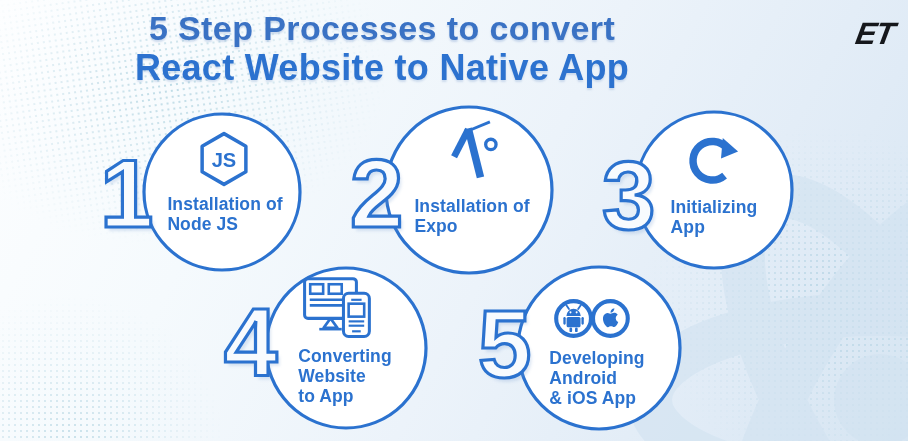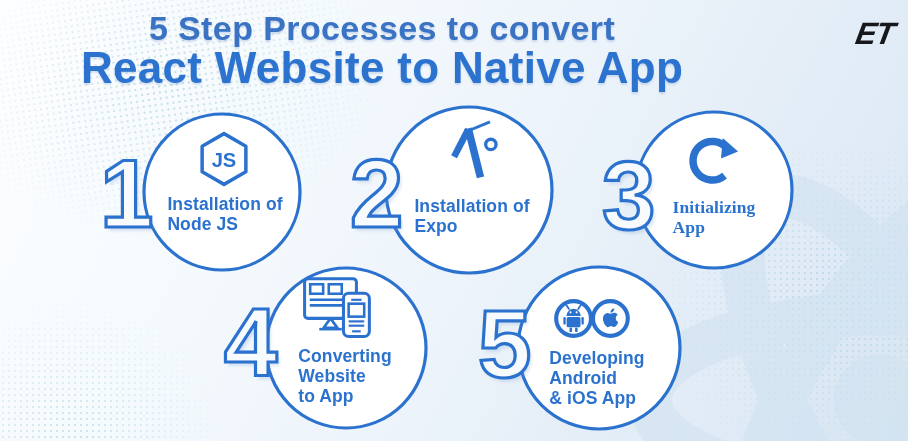--- a/index.html
+++ b/index.html
@@ -18,21 +18,21 @@
     pointer-events:none;
   }
   .dots-tl{left:-60px;top:-80px;width:460px;height:330px;transform:rotate(-8deg);}
   .dots-bl{left:-90px;top:290px;width:320px;height:300px;opacity:.8;}
   .dots-r{left:640px;top:120px;width:380px;height:360px;opacity:.7;}
   
   .watermark{position:absolute;left:600px;top:170px;width:560px;height:440px;opacity:.6;pointer-events:none;}
   
   .title{position:absolute;left:0;top:8px;width:752px;text-align:center;padding-left:12px;box-sizing:border-box;z-index:5;}
   .t1{font-size:34px;font-weight:bold;color:#3a72c4;letter-spacing:.4px;line-height:40px;text-shadow:0 2px 2px rgba(125,158,205,.35);}
-  .t2{font-size:44px;font-weight:bold;color:#2c72cf;letter-spacing:.3px;line-height:40px;text-shadow:0 2px 2px rgba(125,158,205,.3);}
+  .t2{font-size:36px;font-weight:bold;color:#2c72cf;letter-spacing:.3px;line-height:40px;text-shadow:0 2px 2px rgba(125,158,205,.3);}
   
   .logo{position:absolute;top:16px;right:14px;z-index:6;font-size:31px;font-weight:bold;font-style:italic;
         color:#16181c;letter-spacing:-1px;transform:skewX(-10deg);}
   
   .rings{position:absolute;left:0;top:0;z-index:2;}
   
   .step-num{
     position:absolute;z-index:3;font-size:96px;line-height:1;font-weight:bold;
     color:#f8fbfe;-webkit-text-stroke:3.2px #2b72cf;
     text-shadow:3px 4px 3px rgba(110,150,205,.22);
@@ -50,21 +50,21 @@
   .icon4{left:302px;top:276px;}
   .icon5{left:553px;top:296px;}
   
   .step-label{
     position:absolute;z-index:4;transform:translateX(-50%);
     white-space:pre-line;
     font-size:17.5px;font-weight:600;line-height:20px;color:#2b72cf;letter-spacing:.1px;
   }
   .lab1{left:225px;top:194px;}
   .lab2{left:472px;top:196px;}
-  .lab3{left:714px;top:197px;font-family:Liberation Serif, serif;}
+  .lab3{left:714px;top:197px;}
   .lab4{left:345px;top:346px;}
   .lab5{left:597px;top:348px;}
 </style>
 </head>
 <body>
 
 <div class="canvas">
 
   <div class="dots dots-tl"></div>
   <div class="dots dots-bl"></div>

